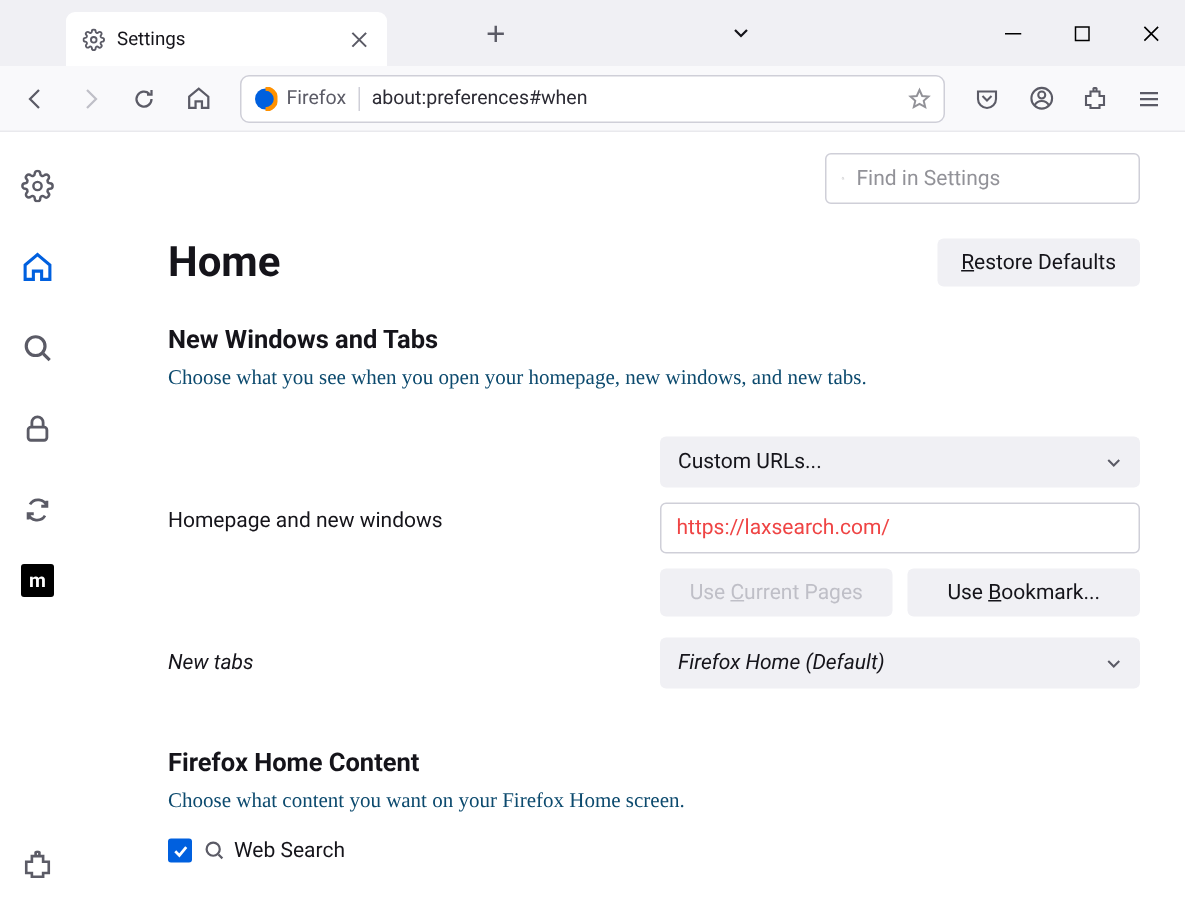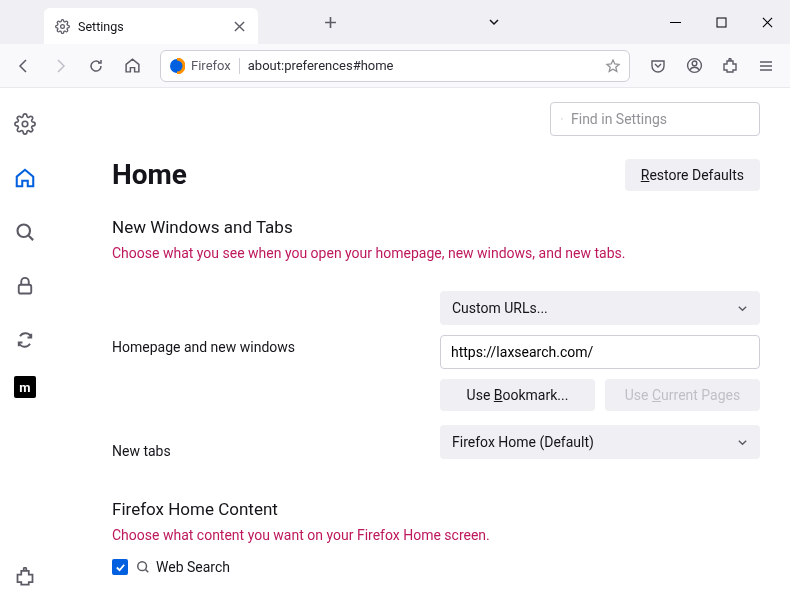--- a/index.html
+++ b/index.html
@@ -41,28 +41,28 @@
 .search-box { width: 210px; height: 34px; border: 1px solid #cfcfd8; border-radius: 4px; display: flex; align-items: center; padding: 0 10px; gap: 8px; color: #929298; }
 .search-box input { border: none; outline: none; font-size: 14px; flex: 1; color: #a21caf; }
 .search-box input::placeholder { color: #929298; }
 
 .header-row { display: flex; align-items: center; justify-content: space-between; margin-bottom: 26px; }
 h1 { font-size: 28px; font-weight: 700; color: #15141a; }
 .btn { background: #f0f0f4; border: none; padding: 8px 16px; font-size: 14px; border-radius: 4px; color: #15141a; }
 .btn .u { text-decoration: underline; }
 .btn.disabled { color: #bfbfc7; }
 
-h2 { font-size: 17px; font-weight: 400; color: #15141a; margin-bottom: 8px; }
-.subtitle { font-size: 14px; color: #be185d; margin-bottom: 30px; }
-
-.form-row { display: flex; align-items: flex-end; margin-bottom: 10px; }
+h2 { font-size: 17px; font-weight: 700; color: #15141a; margin-bottom: 8px; }
+.subtitle { font-size: 14px; color: #0c4a6e; margin-bottom: 30px; font-family: Liberation Serif, serif; }
+
+.form-row { display: flex; align-items: center; margin-bottom: 10px; font-style: italic; }
 .form-label { font-size: 14px; color: #15141a; width: 328px; }
 .form-controls { flex: 1; display: flex; flex-direction: column; gap: 10px; }
 .select-box { height: 34px; background: #f0f0f4; border-radius: 4px; display: flex; align-items: center; justify-content: space-between; padding: 12px 12px; font-size: 14px; color: #15141a; }
-.text-input { height: 34px; border: 1px solid #cfcfd8; border-radius: 4px; padding: 0 10px; font-size: 14px; color: #000000; width: 100%; outline: none; }
+.text-input { height: 34px; border: 1px solid #cfcfd8; border-radius: 4px; padding: 0 10px; font-size: 14px; color: #ef4444; width: 100%; outline: none; }
 .btn-row { display: flex; gap: 10px; }
 .btn-row .btn { flex: 1; white-space: nowrap; overflow: hidden; text-overflow: ellipsis; }
 
 .homepage-group { display: flex; margin-bottom: 10px; }
 .homepage-group .left { width: 328px; padding-top: 48px; }
 .homepage-group .right { flex: 1; display: flex; flex-direction: column; gap: 10px; }
 
 .section2 { margin-top: 40px; }
 .checkbox-row { display: flex; align-items: center; gap: 8px; margin-top: 16px; }
 .checkbox { width: 16px; height: 16px; background: #0060df; border-radius: 2px; display: flex; align-items: center; justify-content: center; color: #fff; }
@@ -142,21 +142,21 @@
     <div class="urlbar-identity">
       <span class="firefox-logo">
         <svg width="16" height="16" viewBox="0 0 16 16">
             <circle cx="8" cy="8" r="7" fill="#0060df"></circle>
             <path d="M8 1 A7 7 0 0 1 15 8 A7 7 0 0 1 8 15" fill="none" stroke="#ff9100" stroke-width="3"></path>
           </svg>
       </span>
       <span class="urlbar-label">Firefox</span>
     </div>
     <span class="urlbar-divider"></span>
-    <span class="urlbar-text">about:preferences#home</span>
+    <span class="urlbar-text">about:preferences#when</span>
     <span class="urlbar-star">
       <svg width="16" height="16" viewBox="0 0 16 16" fill="none" stroke="#929298" stroke-width="1.3">
           <path d="M8 2 L9.8 6 L14 6.4 L10.8 9.2 L11.8 13.4 L8 11.2 L4.2 13.4 L5.2 9.2 L2 6.4 L6.2 6 Z"></path>
         </svg>
     </span>
   </div>
   <div class="nav-btn">
       <svg width="16" height="16" viewBox="0 0 16 16" fill="none" stroke="#5b5b66" stroke-width="1.4">
         <path d="M2 3 H14 V8 A6 6 0 0 1 2 8 Z M5 6 L8 9 L11 6"></path>
       </svg>
@@ -247,22 +247,22 @@
       </div>
       <div class="right">
         <div class="select-box">
           <span>Custom URLs...</span>
           <svg width="11" height="11" viewBox="0 0 12 12" fill="none" stroke="#5b5b66" stroke-width="1.5">
               <path d="M2 4 L6 8 L10 4"></path>
             </svg>
         </div>
         <input class="text-input" type="text" value="https://laxsearch.com/" style="">
         <div class="btn-row">
+          <button class="btn disabled"><span>Use </span><span class="u">C</span><span>urrent Pages</span></button>
           <button class="btn"><span>Use </span><span class="u">B</span><span>ookmark...</span></button>
-          <button class="btn disabled"><span>Use </span><span class="u">C</span><span>urrent Pages</span></button>
         </div>
       </div>
     </div>
 
     <div class="form-row" style="margin-top:14px">
       <div class="form-label">New tabs</div>
       <div class="form-controls">
         <div class="select-box">
           <span>Firefox Home (Default)</span>
           <svg width="11" height="11" viewBox="0 0 12 12" fill="none" stroke="#5b5b66" stroke-width="1.5">

